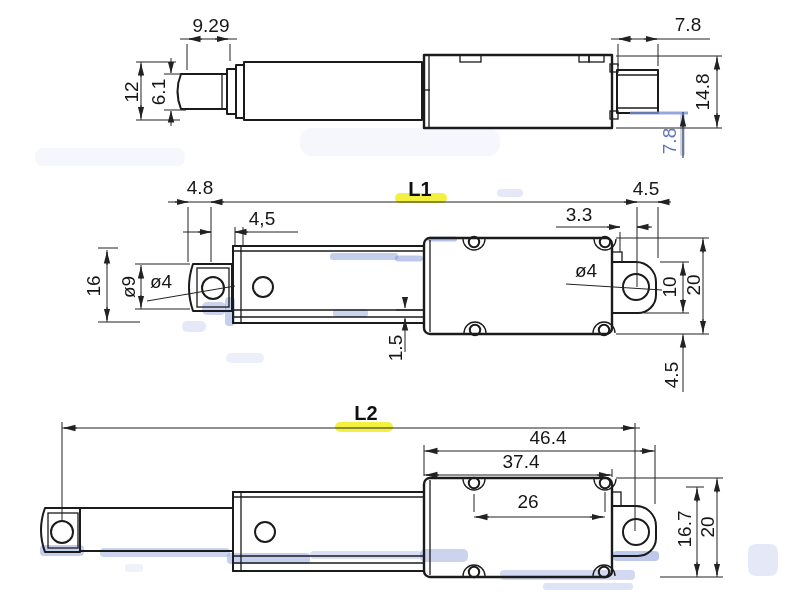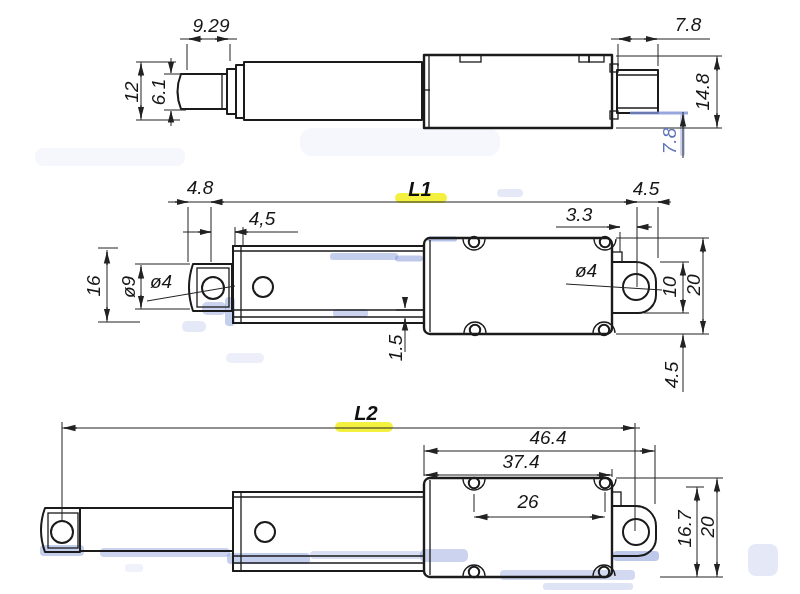--- a/index.html
+++ b/index.html
@@ -1,16 +1,16 @@
 <!DOCTYPE html>
 <html><head>
 <meta charset="utf-8">
 <style>
   html,body{margin:0;padding:0;background:#fff;}
-  #stage{width:800px;height:594px;background:#fff;position:relative;overflow:hidden;font-style:italic;}
+  #stage{width:800px;height:594px;background:#fff;position:relative;overflow:hidden;}
   svg{display:block;}
   .part{fill:none;stroke:#1b1b1b;stroke-width:2;stroke-linejoin:round;stroke-linecap:round;}
   .part-thick{fill:none;stroke:#1b1b1b;stroke-width:2.4;stroke-linejoin:round;}
   .part-thin{fill:none;stroke:#1b1b1b;stroke-width:1.3;}
   .dim{fill:none;stroke:#222;stroke-width:1;}
   .dimtext{font-family:"Liberation Sans",sans-serif;font-size:19px;fill:#161616;text-anchor:middle;}
   .dimtext-blue{font-family:"Liberation Sans",sans-serif;font-size:19px;fill:#5f74b8;text-anchor:middle;}
   .viewlabel{font-family:"Liberation Sans",sans-serif;font-size:20px;font-weight:700;fill:#101010;text-anchor:middle;}
   .hl{fill:#f3ef35;opacity:.95;}
   .wm{fill:#7d92d8;}

